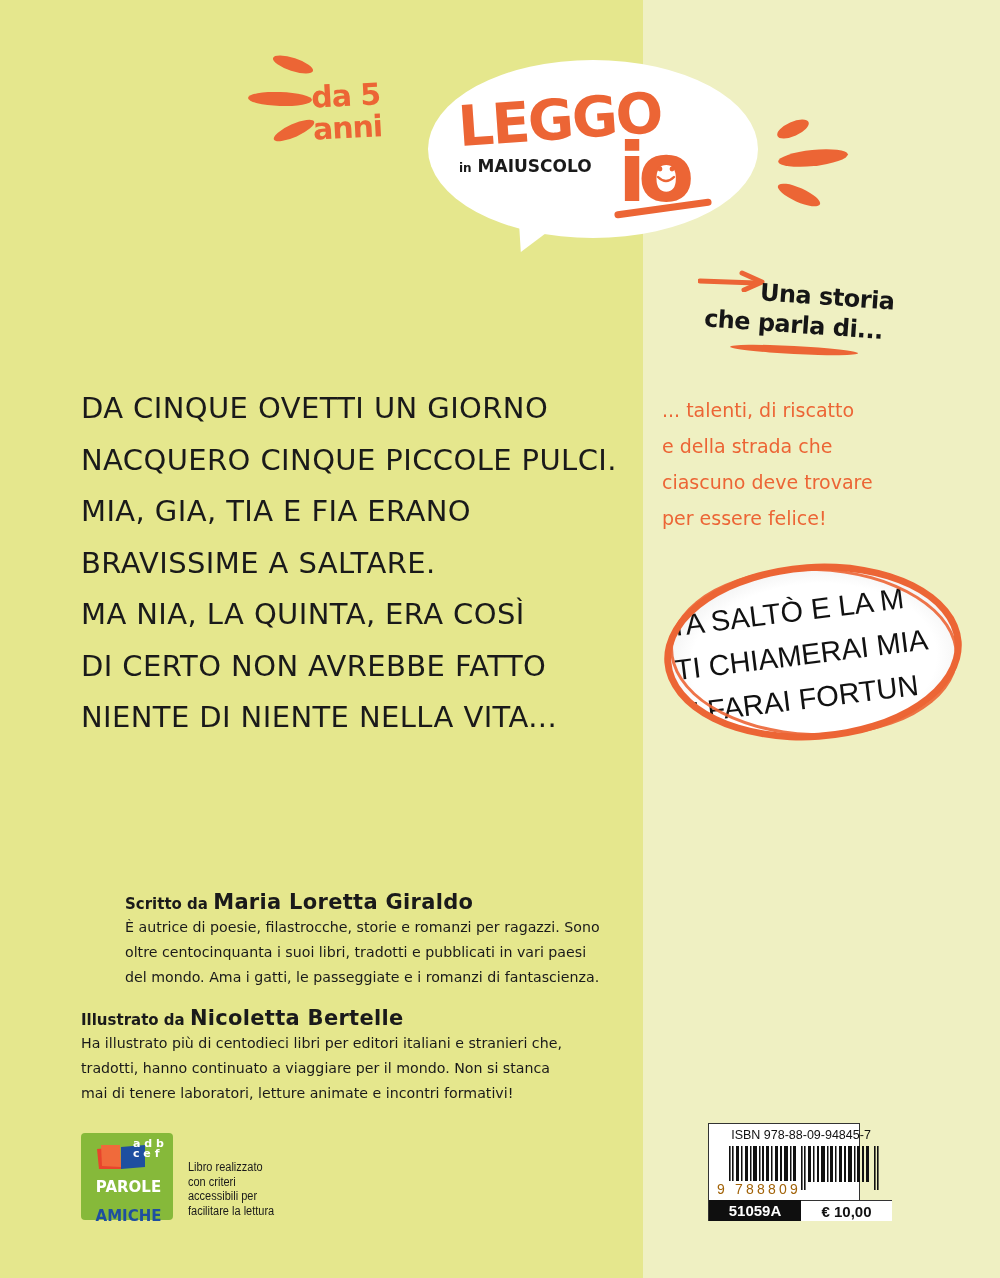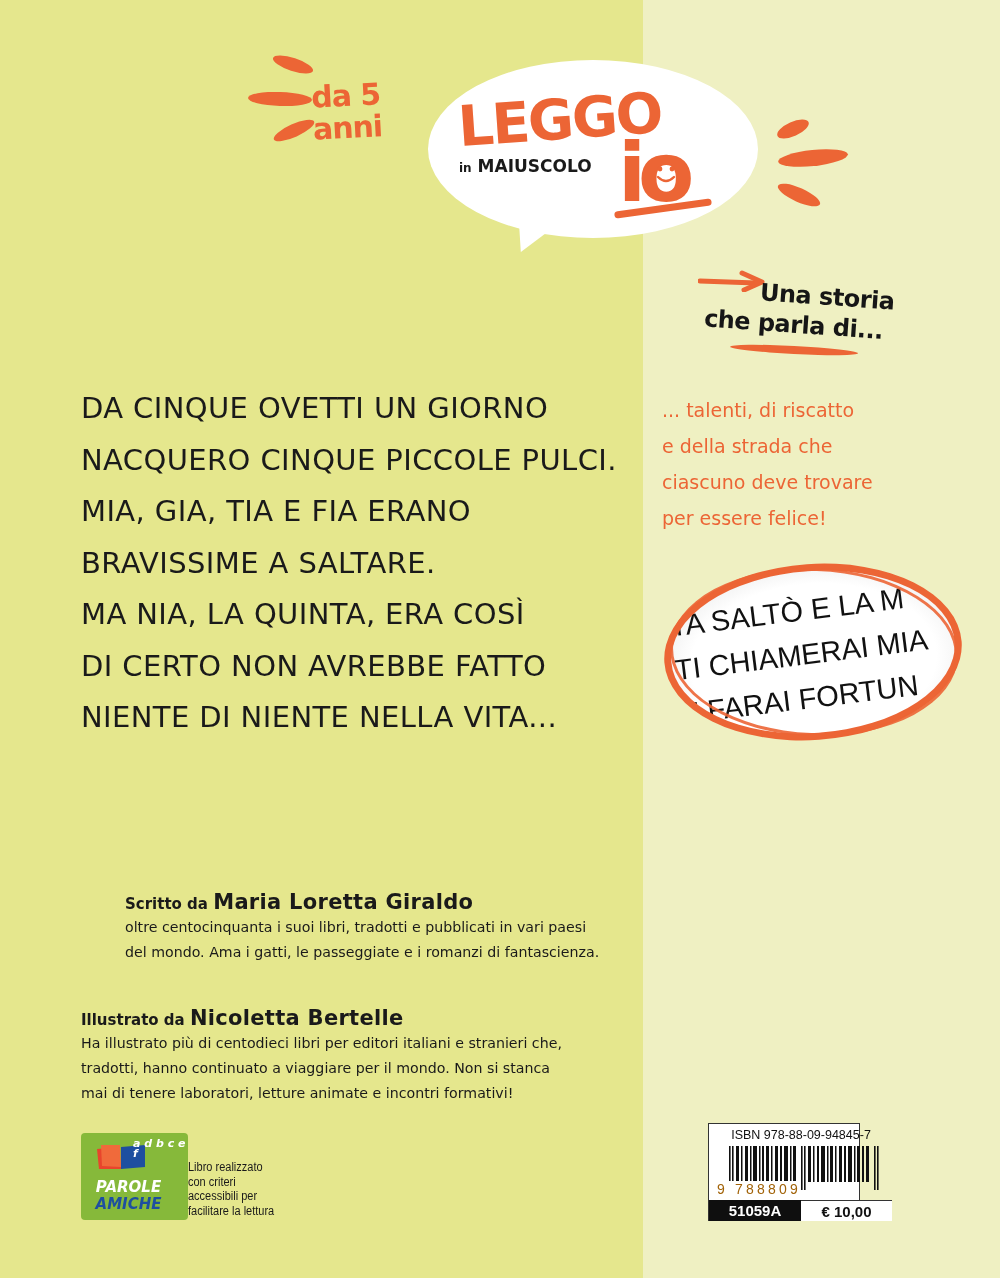--- a/index.html
+++ b/index.html
@@ -42,25 +42,25 @@
     
     .credit { position: absolute; left: 81px; color: #1a1a1a; font-family: "DejaVu Sans", sans-serif; }
     .credit-head { font-size: 15px; font-weight: bold; white-space: nowrap; }
     .credit-head .name { font-size: 21px; font-weight: bold; letter-spacing: 0.3px; }
     .credit-body { font-size: 14.2px; line-height: 25px; margin-top: 1px; }
     .credit-body div { white-space: nowrap; }
     .credit-author { top: 890px; margin-left: 44px; }
     .credit-illustrator { top: 1006px; }
 
     
-    .badge { position: absolute; left: 81px; top: 1133px; width: 107px; height: 87px; background: #86b93a; border-radius: 4px; font-style: italic; }
+    .badge { position: absolute; left: 81px; top: 1133px; width: 92px; height: 87px; background: #86b93a; border-radius: 4px; }
     .badge-book { position: absolute; left: 12px; top: 10px; width: 56px; height: 28px; }
     .badge-letters { position: absolute; left: 52px; top: 6px; color: #fff; font-size: 11px; font-weight: bold; line-height: 10px; }
     .badge-parole { position: absolute; left: 0; width: 95px; top: 46px; text-align: center; color: #ffffff; font-family: "DejaVu Sans", sans-serif; font-weight: bold; font-size: 15px; line-height: 16px; }
-    .badge-amiche { position: absolute; left: 0; width: 95px; top: 63px; text-align: center; color: #1e4fa0; font-family: "DejaVu Sans", sans-serif; font-weight: bold; font-size: 15px; line-height: 16px; }
+    .badge-amiche { position: absolute; left: 0; width: 95px; top: 75px; text-align: center; color: #1e4fa0; font-family: "DejaVu Sans", sans-serif; font-weight: bold; font-size: 15px; line-height: 16px; }
     .badge-desc { position: absolute; left: 188px; top: 1160px; color: #1a1a1a; font-family: "Liberation Sans", sans-serif; font-size: 12.5px; line-height: 14.5px; transform: scaleX(0.88); transform-origin: left top; }
     .badge-desc div { white-space: nowrap; }
 
     
     .barcode-box { position: absolute; left: 708px; top: 1123px; width: 152px; height: 98px; background: #fff; border: 1px solid #333; }
     .isbn-text { position: absolute; left: 0; top: 4px; width: 184px; text-align: center; font-family: "Liberation Sans", sans-serif; font-size: 12.5px; color: #111; }
     .bars { position: absolute; left: 20px; top: 22px; width: 150px; height: 44px; }
     .barcode-digits { position: absolute; left: 8px; top: 57px; font-family: "Liberation Sans", sans-serif; font-size: 14px; letter-spacing: 3.2px; color: #a16207; background: transparent; }
     .barcode-digits span { background: #fff; }
     .code-cell { position: absolute; left: 0; top: 76px; width: 92px; height: 21px; background: #0f0f0f; color: #fff; text-align: center; font-family: "Liberation Sans", sans-serif; font-weight: bold; font-size: 15px; line-height: 21px; }
@@ -139,20 +139,21 @@
   <div>DI CERTO NON AVREBBE FATTO</div>
   <div>NIENTE DI NIENTE NELLA VITA...</div>
 </div>
 
 <div class="credit credit-author">
   <div class="credit-head">
     <span>Scritto da</span>
     <span class="name">Maria Loretta Giraldo</span>
   </div>
   <div class="credit-body">
+    <div>È autrice di poesie, filastrocche, storie e romanzi per ragazzi. Sono</div>
     <div>oltre centocinquanta i suoi libri, tradotti e pubblicati in vari paesi</div>
     <div>del mondo. Ama i gatti, le passeggiate e i romanzi di fantascienza.</div>
   </div>
 </div>
 
 <div class="credit credit-illustrator">
   <div class="credit-head">
     <span>Illustrato da</span>
     <span class="name">Nicoletta Bertelle</span>
   </div>

